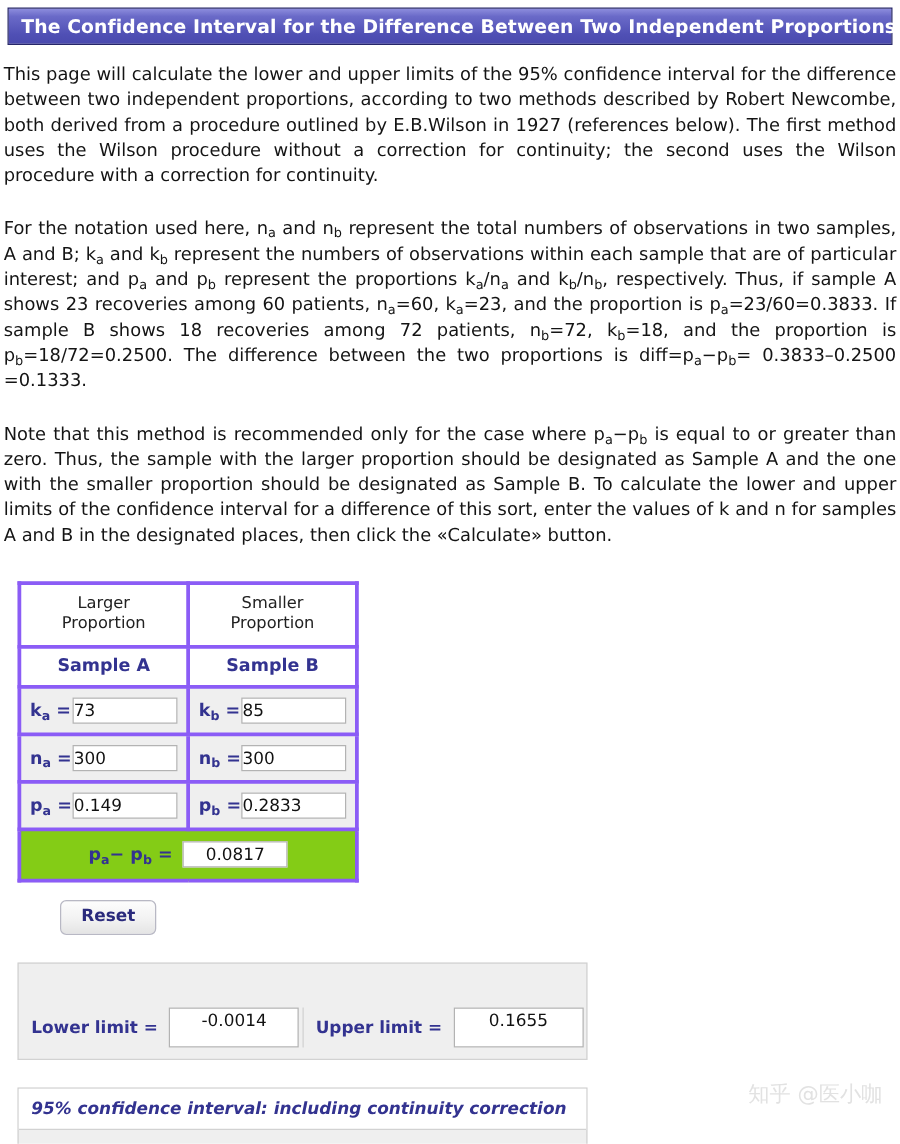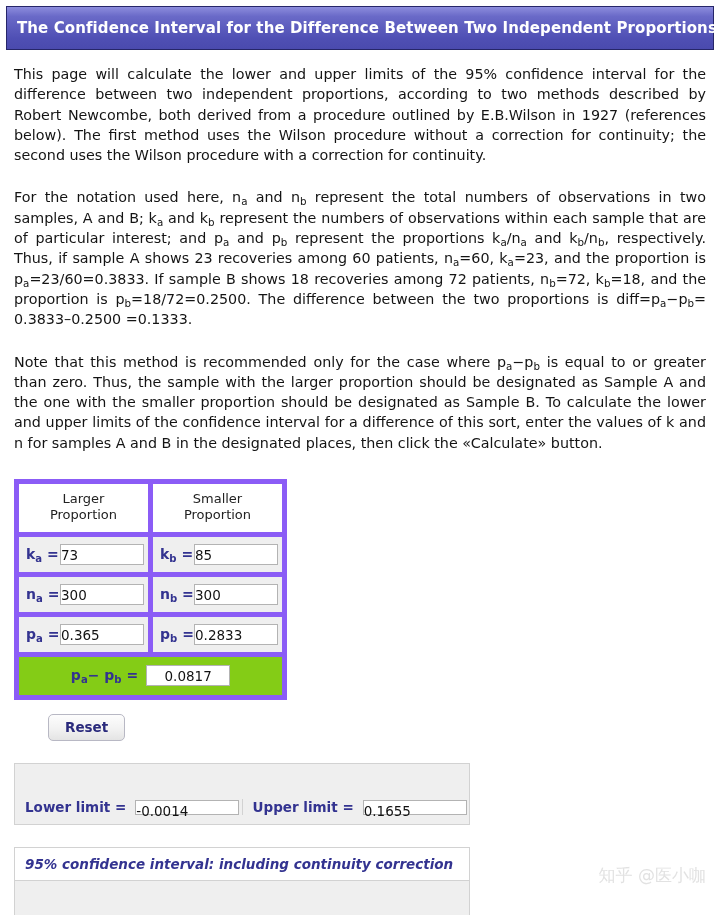--- a/index.html
+++ b/index.html
@@ -12,39 +12,39 @@
     height: 915px;
     font-family: "DejaVu Sans", "Liberation Sans", sans-serif;
     color: #111111;
     position: relative;
     overflow: hidden;
   }
 
   
   .title-bar {
     margin: 6px 6px 0 6px;
-    height: 44px;
+    height: 30px;
     border: 1px solid #262669;
     background: linear-gradient(to bottom, #8d8ddd 0%, #6a6ac8 22%, #4f4fb4 75%, #4a4aae 100%);
     display: flex;
     align-items: center;
     box-sizing: border-box;
   }
   .title-bar .title-text {
     color: #ffffff;
     font-size: 15px;
     font-weight: bold;
     padding-left: 10px;
     letter-spacing: 0.1px;
     white-space: nowrap;
   }
 
   
   .content {
-    padding: 0 14px;
+    padding: 0 3px;
   }
   p.para {
     text-align: justify;
     font-size: 14.3px;
     line-height: 1.42;
     margin: 15px 0 0 0;
     color: #141414;
   }
   p.para.first { margin-top: 14px; }
   p.para.spaced { margin-top: 22px; }
@@ -57,21 +57,21 @@
 
   
   .calc-table {
     margin: 26px 0 0 14px;
     border-collapse: collapse;
     width: 273px;
     table-layout: fixed;
     background: #efefef;
   }
   .calc-table td {
-    border: 5px solid #8b5cf6;
+    border: 3px solid #8b5cf6;
     padding: 0;
     vertical-align: middle;
   }
   .hdr-cell {
     background: #ffffff;
     text-align: center;
     font-size: 13px;
     color: #222222;
     line-height: 1.25;
     padding: 7px 4px 8px 4px !important;
@@ -176,25 +176,25 @@
     font-size: 13.5px;
     font-weight: bold;
     color: #333390;
     margin-right: 9px;
     white-space: nowrap;
   }
   .res-box {
     font-family: "DejaVu Sans", "Liberation Sans", sans-serif;
     font-size: 13.5px;
     color: #111111;
-    text-align: left;
+    text-align: center;
     background: #ffffff;
     border: 1px solid #b3b3b3;
     width: 104px;
-    height: 15px;
+    height: 32px;
     line-height: 21px;
     display: inline-block;
     box-sizing: border-box;
   }
 
   
   .watermark {
     position: absolute;
     right: 14px;
     bottom: 28px;
@@ -227,20 +227,24 @@
       <tr>
     <td class="hdr-cell">
       <div>Larger</div>
       <div>Proportion</div>
     </td>
     <td class="hdr-cell">
       <div>Smaller</div>
       <div>Proportion</div>
     </td>
   </tr>
+  <tr>
+    <td class="sample-cell">Sample A</td>
+    <td class="sample-cell">Sample B</td>
+  </tr>
 
   <tr>
     <td class="field-cell">
       <span class="field-label"><span>k</span><sub>a</sub> <span>=</span></span><span class="txtbox">73</span>
     </td>
     <td class="field-cell">
       <span class="field-label"><span>k</span><sub>b</sub> <span>=</span></span><span class="txtbox">85</span>
     </td>
   </tr>
 
@@ -248,21 +252,21 @@
     <td class="field-cell">
       <span class="field-label"><span>n</span><sub>a</sub> <span>=</span></span><span class="txtbox">300</span>
     </td>
     <td class="field-cell">
       <span class="field-label"><span>n</span><sub>b</sub> <span>=</span></span><span class="txtbox">300</span>
     </td>
   </tr>
 
   <tr>
     <td class="field-cell">
-      <span class="field-label"><span>p</span><sub>a</sub> <span>=</span></span><span class="txtbox">0.365</span>
+      <span class="field-label"><span>p</span><sub>a</sub> <span>=</span></span><span class="txtbox">0.149</span>
     </td>
     <td class="field-cell">
       <span class="field-label"><span>p</span><sub>b</sub> <span>=</span></span><span class="txtbox">0.2833</span>
     </td>
   </tr>
 
   <tr>
     <td class="diff-cell" colspan="2">
       <span class="diff-label"><span>p</span><sub>a</sub><span>− p</span><sub>b</sub> <span>=</span></span><span class="txtbox">0.0817</span>
     </td>

